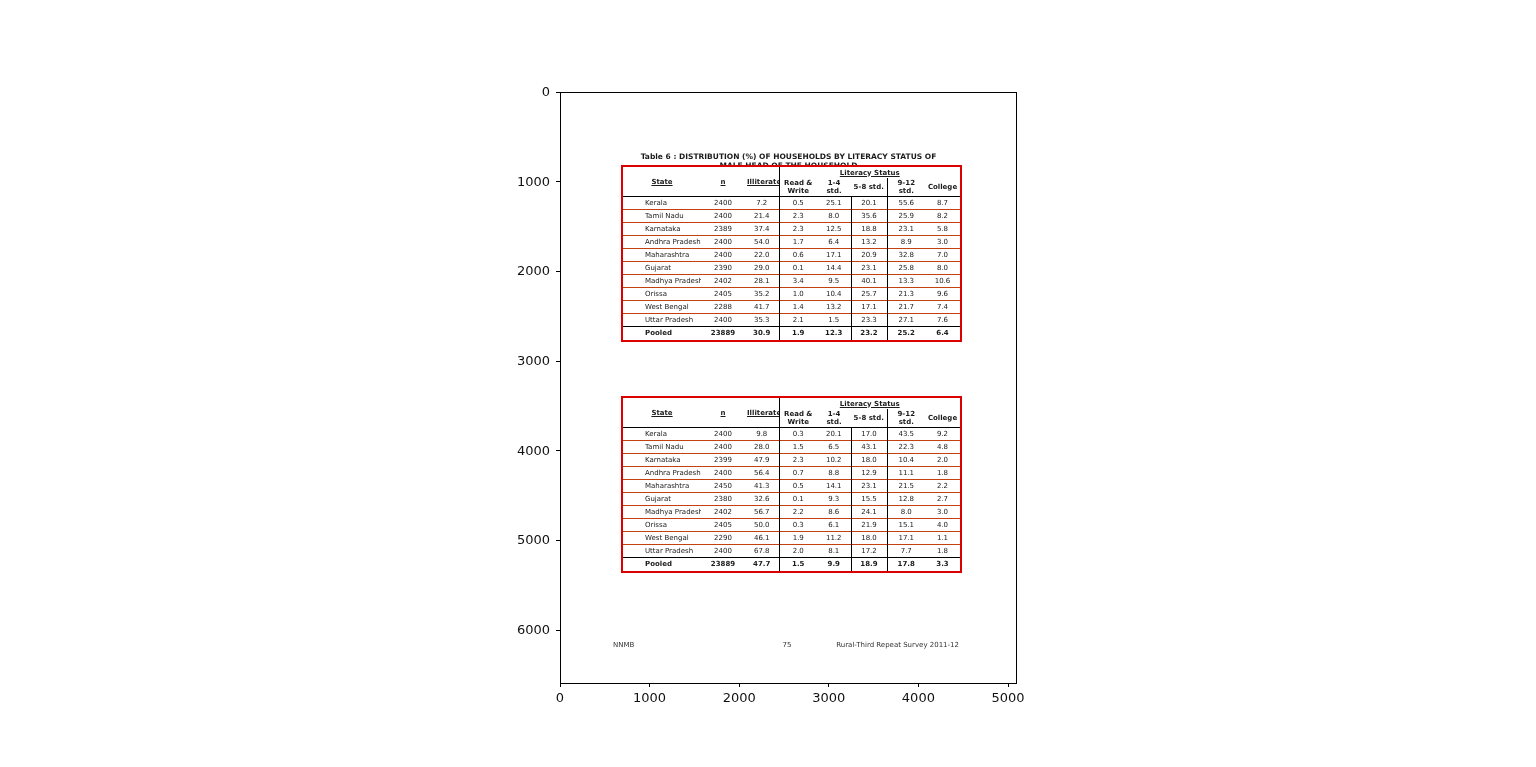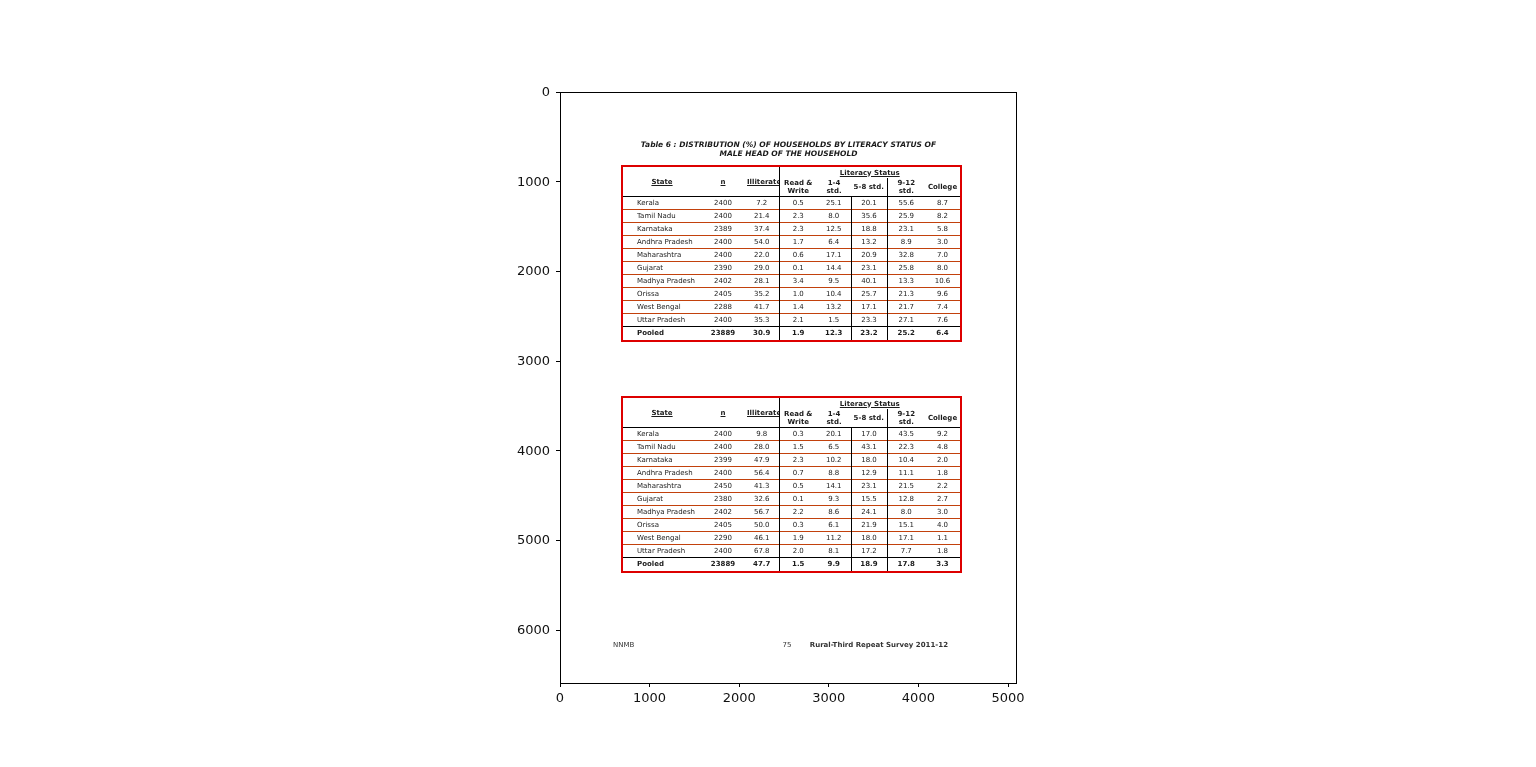--- a/index.html
+++ b/index.html
@@ -21,28 +21,28 @@
              font-size:7px;color:#1a1a1a;}
   table.scan th,table.scan td{padding:0 2px;overflow:hidden;white-space:nowrap;
              font-weight:normal;line-height:8px;}
   table.scan thead th{font-weight:bold;text-align:center;vertical-align:middle;}
   table.scan thead tr.cols th{height:18px;}
   table.scan thead tr.grp th{height:11px;text-decoration:underline;}
   table.scan thead{border-bottom:1.5px solid #000;}
   table.scan tbody tr{height:13px;}
   table.scan tbody tr + tr{border-top:1px solid #c2410c;}
   table.scan tbody td{text-align:center;}
-  table.scan tbody td:first-child{text-align:left;padding-left:14px;}
+  table.scan tbody td:first-child{text-align:left;padding-left:22px;}
   table.scan .bL{border-left:1px solid #000;}
   table.scan tr.pooled{border-top:1.5px solid #000;}
   table.scan tr.pooled td{font-weight:bold;}
   .doc-footer{position:absolute;left:0;width:100%;font-size:7px;color:#333;}
   .doc-footer .f-left{position:absolute;left:52px;}
   .doc-footer .f-center{position:absolute;left:200px;width:52px;text-align:center;}
-  .doc-footer .f-right{position:absolute;right:68px;font-weight:bold;}
+  .doc-footer .f-right{position:absolute;right:57px;}
 </style>
 </head>
 <body>
 
 <div class="stage">
 
   <div id="yAxis">
       <div class="ytick-mark" style="left: 556px; top: 91.5px;"></div>
       <div class="ytick-label" style="left: 490px; top: 84px;">0</div>
       <div class="ytick-mark" style="left: 556px; top: 181.17px;"></div>
@@ -69,21 +69,21 @@
       <div class="xtick-label" style="left: 798.8px; top: 690px;">3000</div>
       <div class="xtick-mark" style="left: 917.9px; top: 683px;"></div>
       <div class="xtick-label" style="left: 888.4px; top: 690px;">4000</div>
       <div class="xtick-mark" style="left: 1007.5px; top: 683px;"></div>
       <div class="xtick-label" style="left: 978px; top: 690px;">5000</div>
     </div>
 
   <div class="axes">
     <div class="doc">
 
-      <div class="doc-title" style="top:48px;font-style:italic;">
+      <div class="doc-title" style="top:60px;">
         <div>Table 6 : DISTRIBUTION (%) OF HOUSEHOLDS BY LITERACY STATUS OF</div>
         <div>MALE HEAD OF THE HOUSEHOLD</div>
       </div>
 
       <div class="tbox" style="top:72px;">
         <table class="scan">
             <colgroup>
               <col style="width: 78px;">
               <col style="width: 44px;">
               <col style="width: 34px;">

